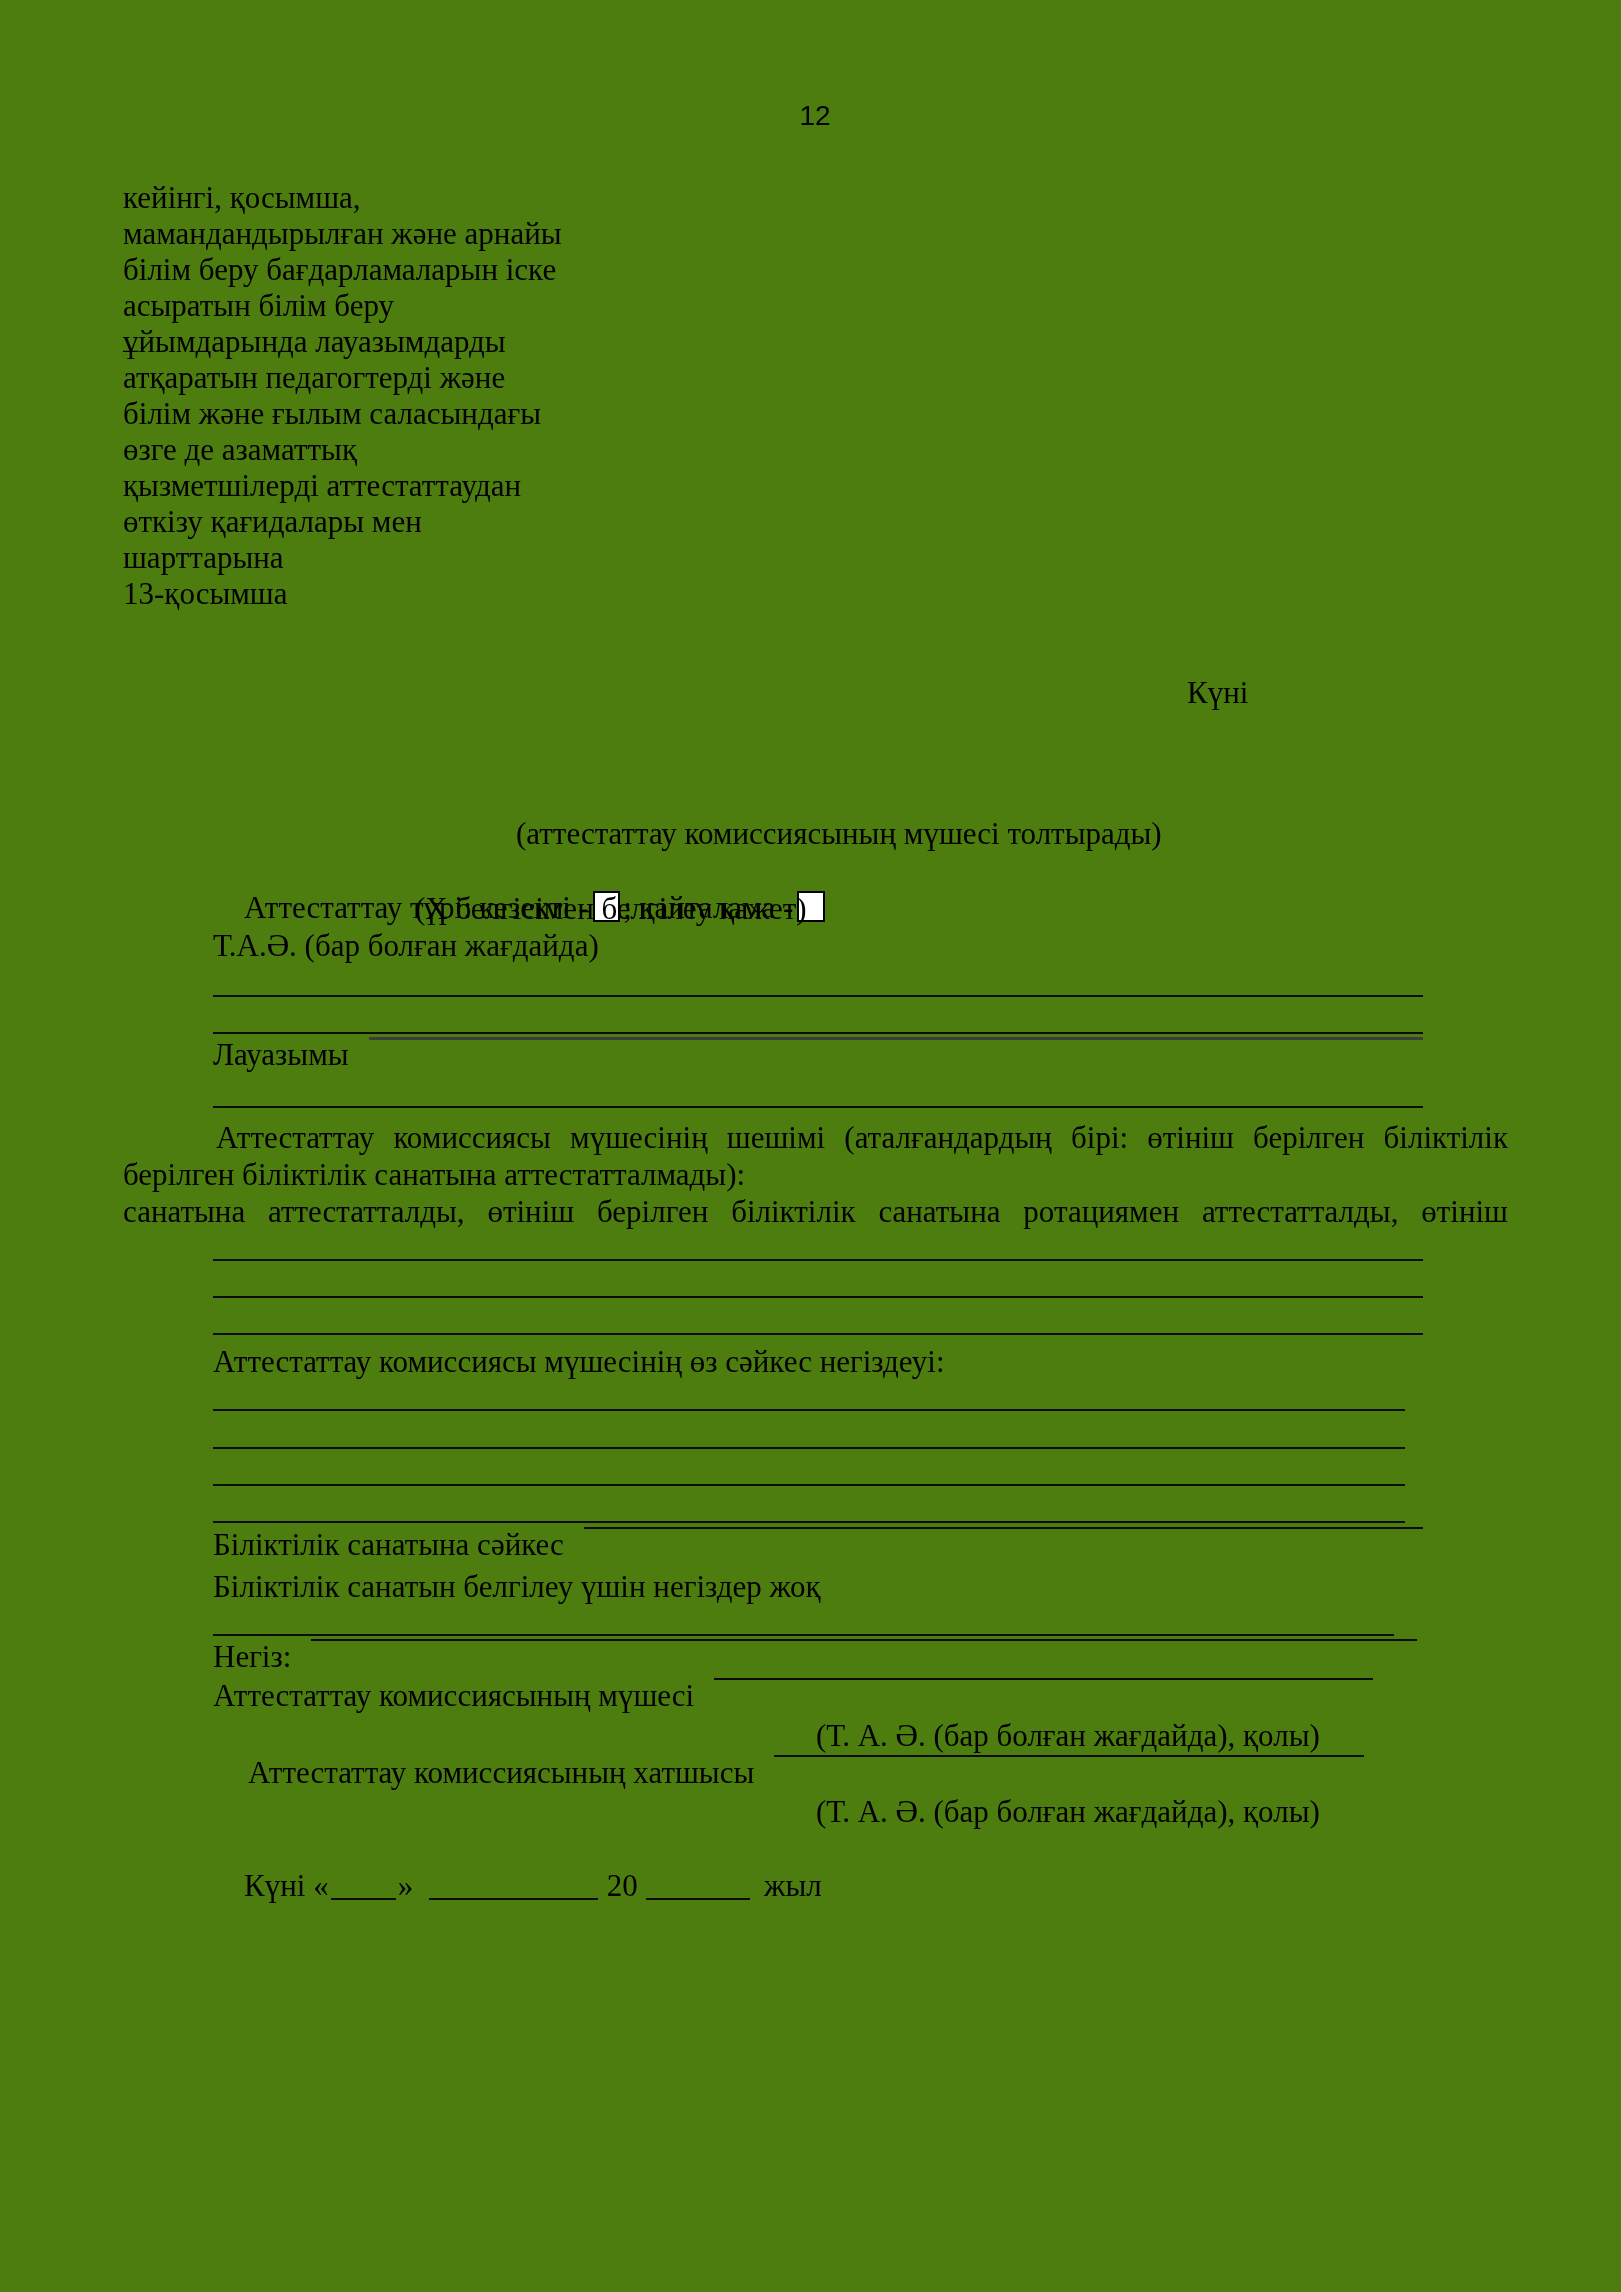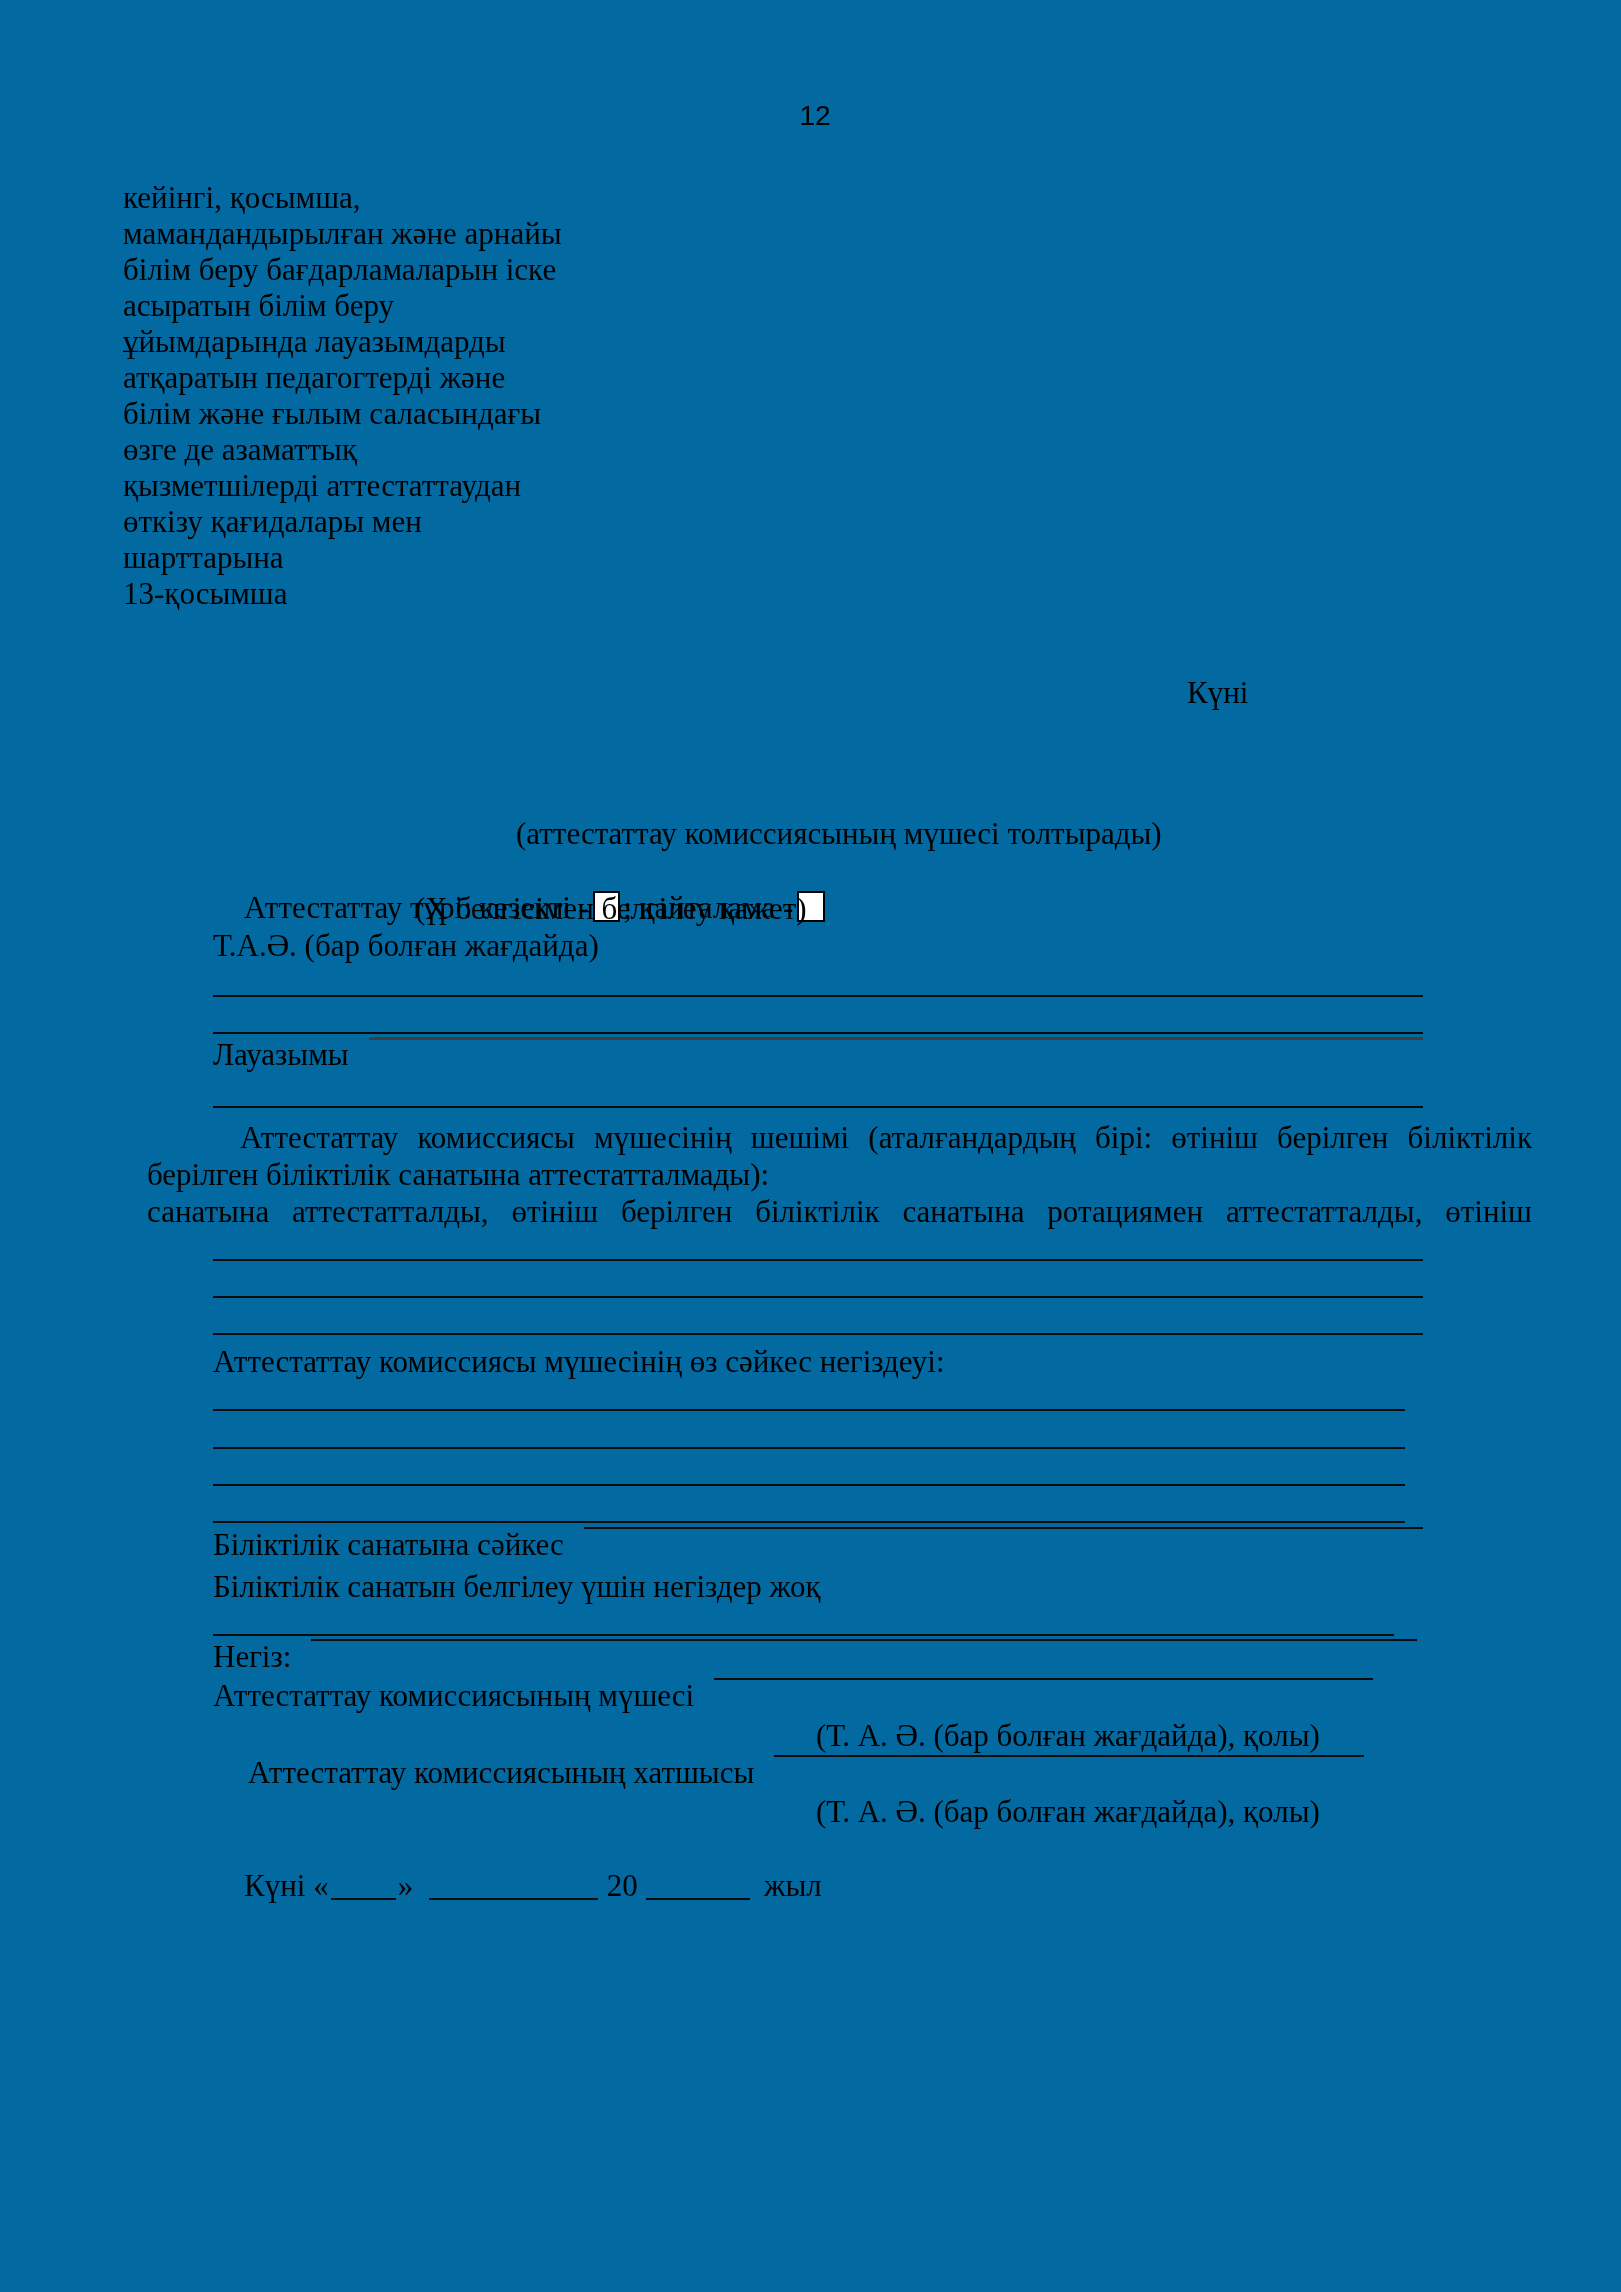--- a/index.html
+++ b/index.html
@@ -1,37 +1,37 @@
 <!DOCTYPE html>
 <html><head>
 <meta charset="utf-8">
 <style>
   html,body{margin:0;padding:0;background:#ffffff;}
   .page{
     position:relative;
     width:1621px;height:2293px;
-    background:#0369a1;
+    background:#4d7c0f;
     font-family:"Liberation Serif","DejaVu Serif",serif;
     font-size:31px;line-height:36px;color:#000;
     overflow:hidden;
   }
   .abs{position:absolute;}
   .t{white-space:pre;}
   .pre{white-space:pre-line;}
   .right{text-align:left;}
   .center{text-align:center;}
   .bold{font-weight:bold;}
   .pgnum{font-family:"Liberation Sans","DejaVu Sans",sans-serif;font-size:28px;}
   .uline{position:absolute;height:0;border-top:2px solid #0c0c0c;}
   .uline.th{border-top-width:2.9px;}
   .row{display:flex;align-items:flex-start;gap:20px;}
   .row .lbl{white-space:pre;flex:0 0 auto;}
   .row .fill{flex:1 1 auto;border-bottom:2px solid #0c0c0c;margin-bottom:3.9px;min-width:19.6px;}
   .row .fill.th{border-bottom-width:3.9px;border-bottom-color:#3d3d3d;}
-  .jline{width:1385px;text-align:justify;text-align-last:justify;white-space:normal;line-height:37px;margin-left:24px;}
+  .jline{width:1385px;text-align:justify;text-align-last:justify;white-space:normal;line-height:37px;}
   .jline.first{text-indent:93px;}
   .jline.last{text-align:justify;text-align-last:left;}
   .cb{
     display:inline-block;width:23.5px;height:26.5px;
     border:2px solid #000;background:#fff;
     margin:0 2.9px 0 3.9px;vertical-align:-3.9px;
   }
   .u{display:inline-block;height:23.5px;border-bottom:2px solid #0c0c0c;vertical-align:-3.9px;}
 </style>
 </head>

